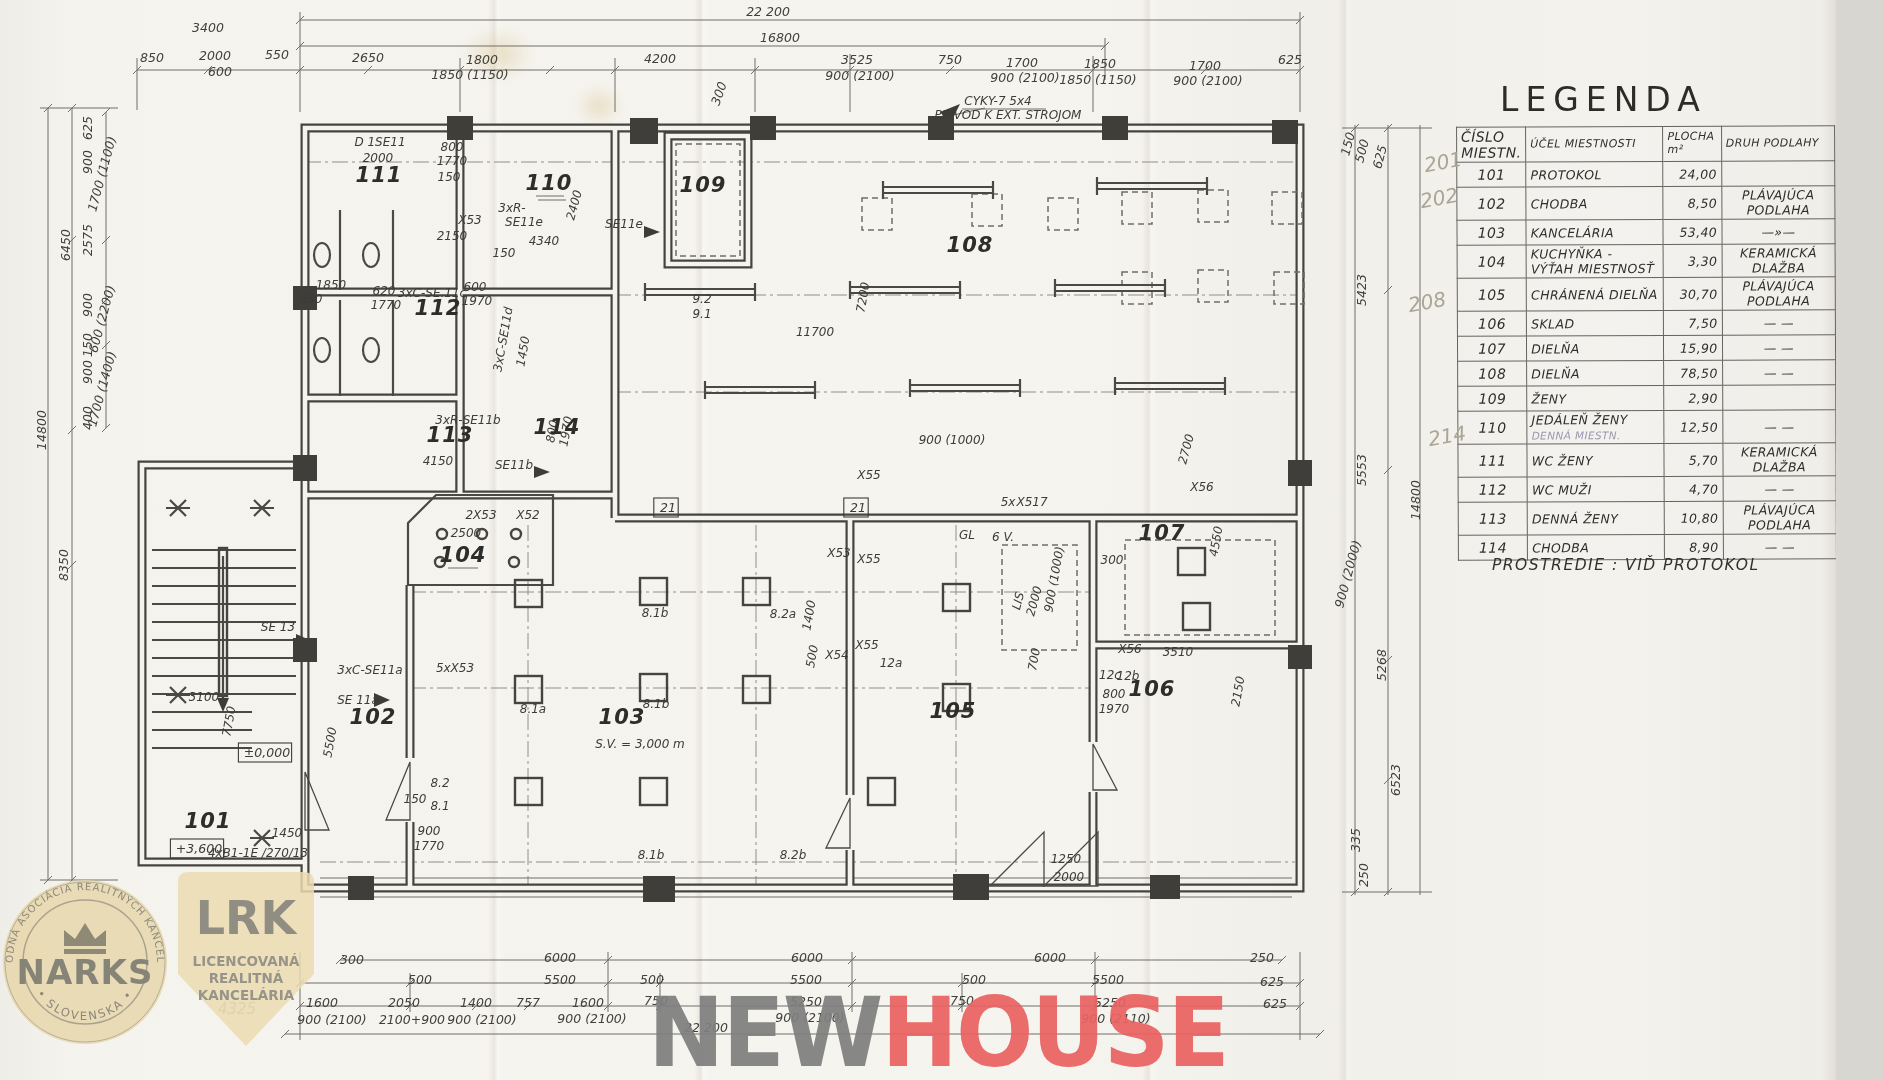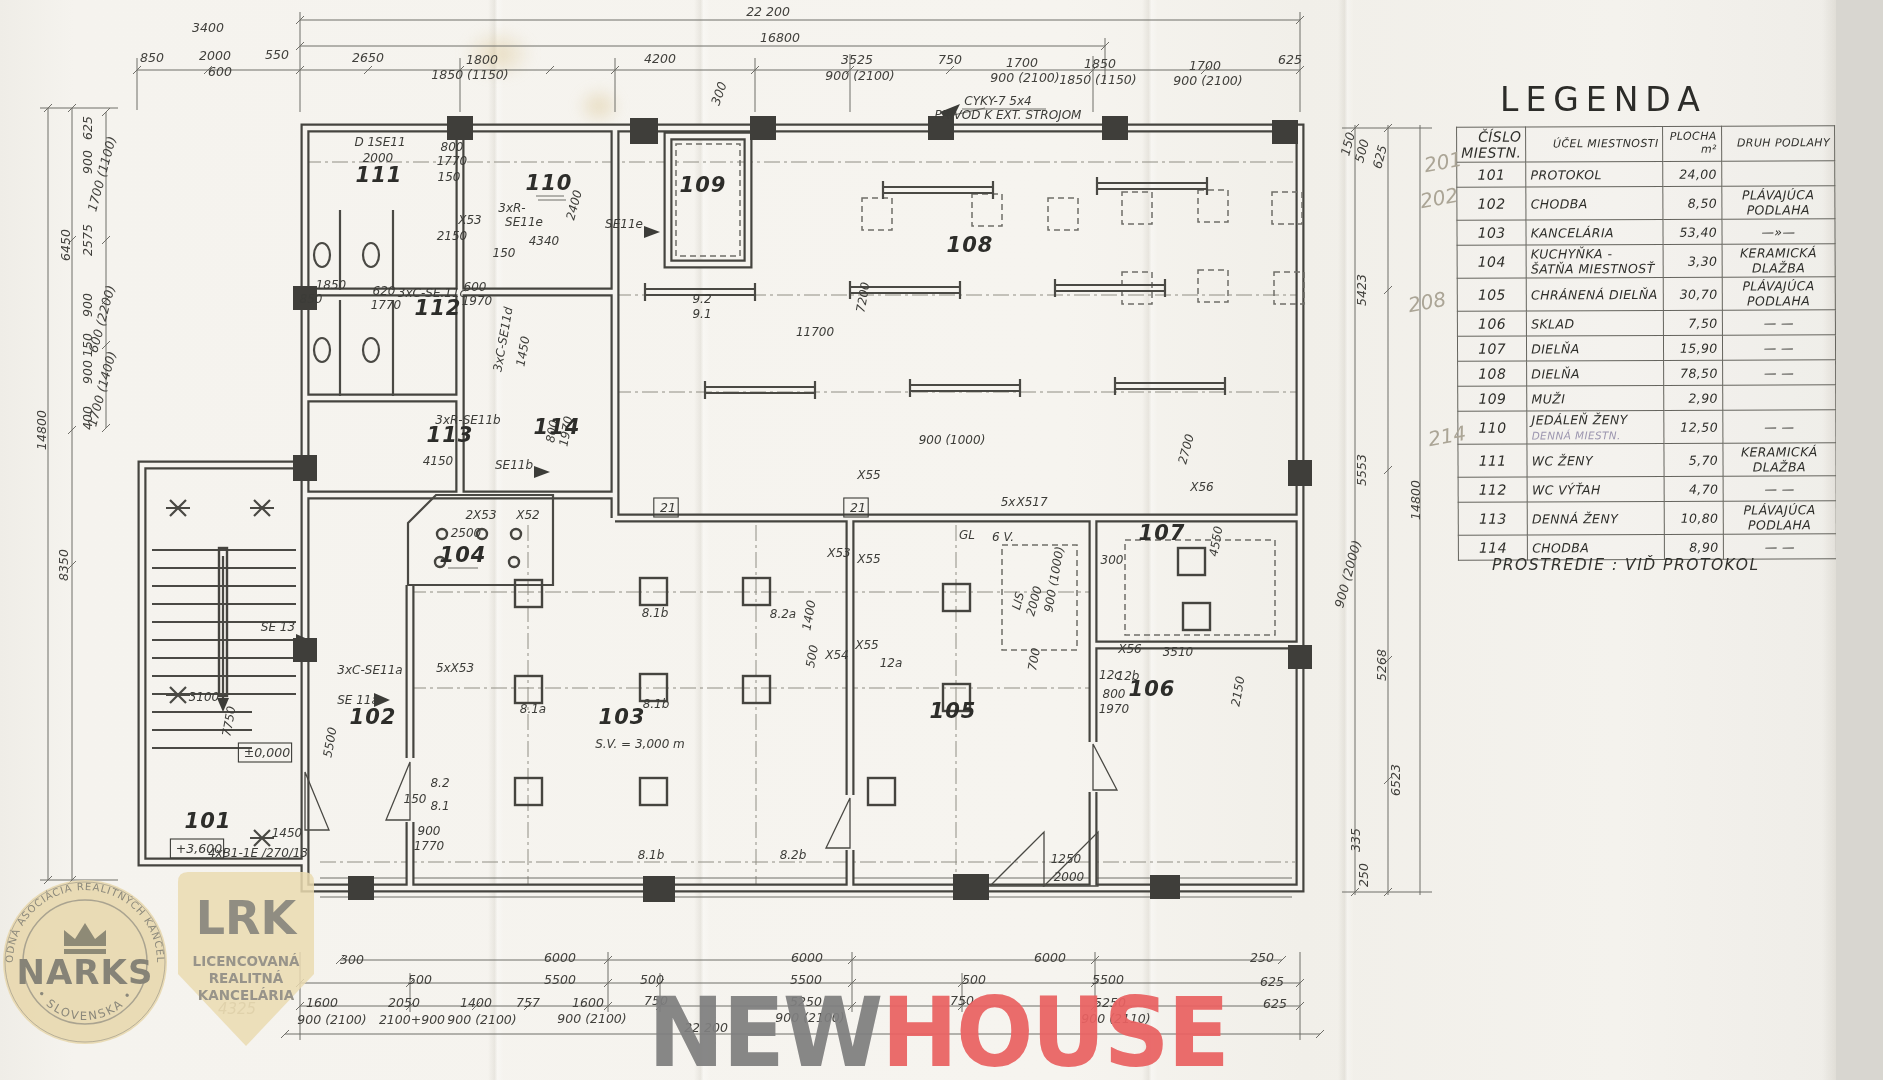--- a/index.html
+++ b/index.html
@@ -27,21 +27,21 @@
   .cl{stroke:#908e84;stroke-width:1;fill:none;stroke-dasharray:16 4 3 4;}
   .colF{fill:#3f3e3a;}
   .colH{fill:none;stroke:#45443f;stroke-width:2.4;}
   .tri{fill:none;stroke:#4a4944;stroke-width:1.3;}
   .arr{fill:#3c3c38;}
   
   #legend-title{position:absolute;left:1500px;top:80px;font-size:33px;letter-spacing:7px;color:#2c2c29;}
   #legend-table{position:absolute;left:1457px;top:126px;border-collapse:collapse;transform:rotate(-.25deg);}
   #legend-table td,#legend-table th{border:1.2px solid #65645e;color:#2f2f2b;font-style:italic;
      font-weight:normal;font-size:12.5px;letter-spacing:.4px;padding:1px 4px;background:rgba(255,255,255,.06);}
-  #legend-table th{font-size:11px;line-height:1.15;text-align:right;}
+  #legend-table th{font-size:11px;line-height:1.15;text-align:left;}
   .c-num{width:36px;text-align:center;font-weight:700;font-size:14px !important;}
   .c-pur{width:182px;text-align:left;}
   .c-area{width:52px;text-align:right;}
   .c-floor{width:137px;text-align:center;}
   #legend-table tr{height:25px;}
   .penote{color:#9d97b0;font-size:10.5px;}
   .mnote{position:absolute;color:#aba596;font-size:20px;font-style:italic;transform:rotate(-10deg);}
   #legend-note{position:absolute;left:1492px;top:556px;font-size:15.5px;letter-spacing:1.5px;
      font-style:italic;color:#31312d;}
   
@@ -423,21 +423,21 @@
           <td class="c-floor">PLÁVAJÚCA PODLAHA</td>
         </tr>
         <tr>
           <td class="c-num">103</td>
           <td class="c-pur">KANCELÁRIA</td>
           <td class="c-area">53,40</td>
           <td class="c-floor">—»—</td>
         </tr>
         <tr>
           <td class="c-num">104</td>
-          <td class="c-pur">KUCHYŇKA - ŠATŇA MIESTNOSŤ</td>
+          <td class="c-pur">KUCHYŇKA - VÝŤAH MIESTNOSŤ</td>
           <td class="c-area">3,30</td>
           <td class="c-floor">KERAMICKÁ DLAŽBA</td>
         </tr>
         <tr>
           <td class="c-num">105</td>
           <td class="c-pur">CHRÁNENÁ DIELŇA</td>
           <td class="c-area">30,70</td>
           <td class="c-floor">PLÁVAJÚCA PODLAHA</td>
         </tr>
         <tr>
@@ -453,39 +453,39 @@
           <td class="c-floor">— —</td>
         </tr>
         <tr>
           <td class="c-num">108</td>
           <td class="c-pur">DIELŇA</td>
           <td class="c-area">78,50</td>
           <td class="c-floor">— —</td>
         </tr>
         <tr>
           <td class="c-num">109</td>
-          <td class="c-pur">MUŽI</td>
+          <td class="c-pur">ŽENY</td>
           <td class="c-area">2,90</td>
           <td class="c-floor"></td>
         </tr>
         <tr>
           <td class="c-num">110</td>
           <td class="c-pur">JEDÁLEŇ ŽENY <span class="penote">DENNÁ MIESTN.</span></td>
           <td class="c-area">12,50</td>
           <td class="c-floor">— —</td>
         </tr>
         <tr>
           <td class="c-num">111</td>
           <td class="c-pur">WC ŽENY</td>
           <td class="c-area">5,70</td>
           <td class="c-floor">KERAMICKÁ DLAŽBA</td>
         </tr>
         <tr>
           <td class="c-num">112</td>
-          <td class="c-pur">WC VÝŤAH</td>
+          <td class="c-pur">WC MUŽI</td>
           <td class="c-area">4,70</td>
           <td class="c-floor">— —</td>
         </tr>
         <tr>
           <td class="c-num">113</td>
           <td class="c-pur">DENNÁ ŽENY</td>
           <td class="c-area">10,80</td>
           <td class="c-floor">PLÁVAJÚCA PODLAHA</td>
         </tr>
         <tr>

